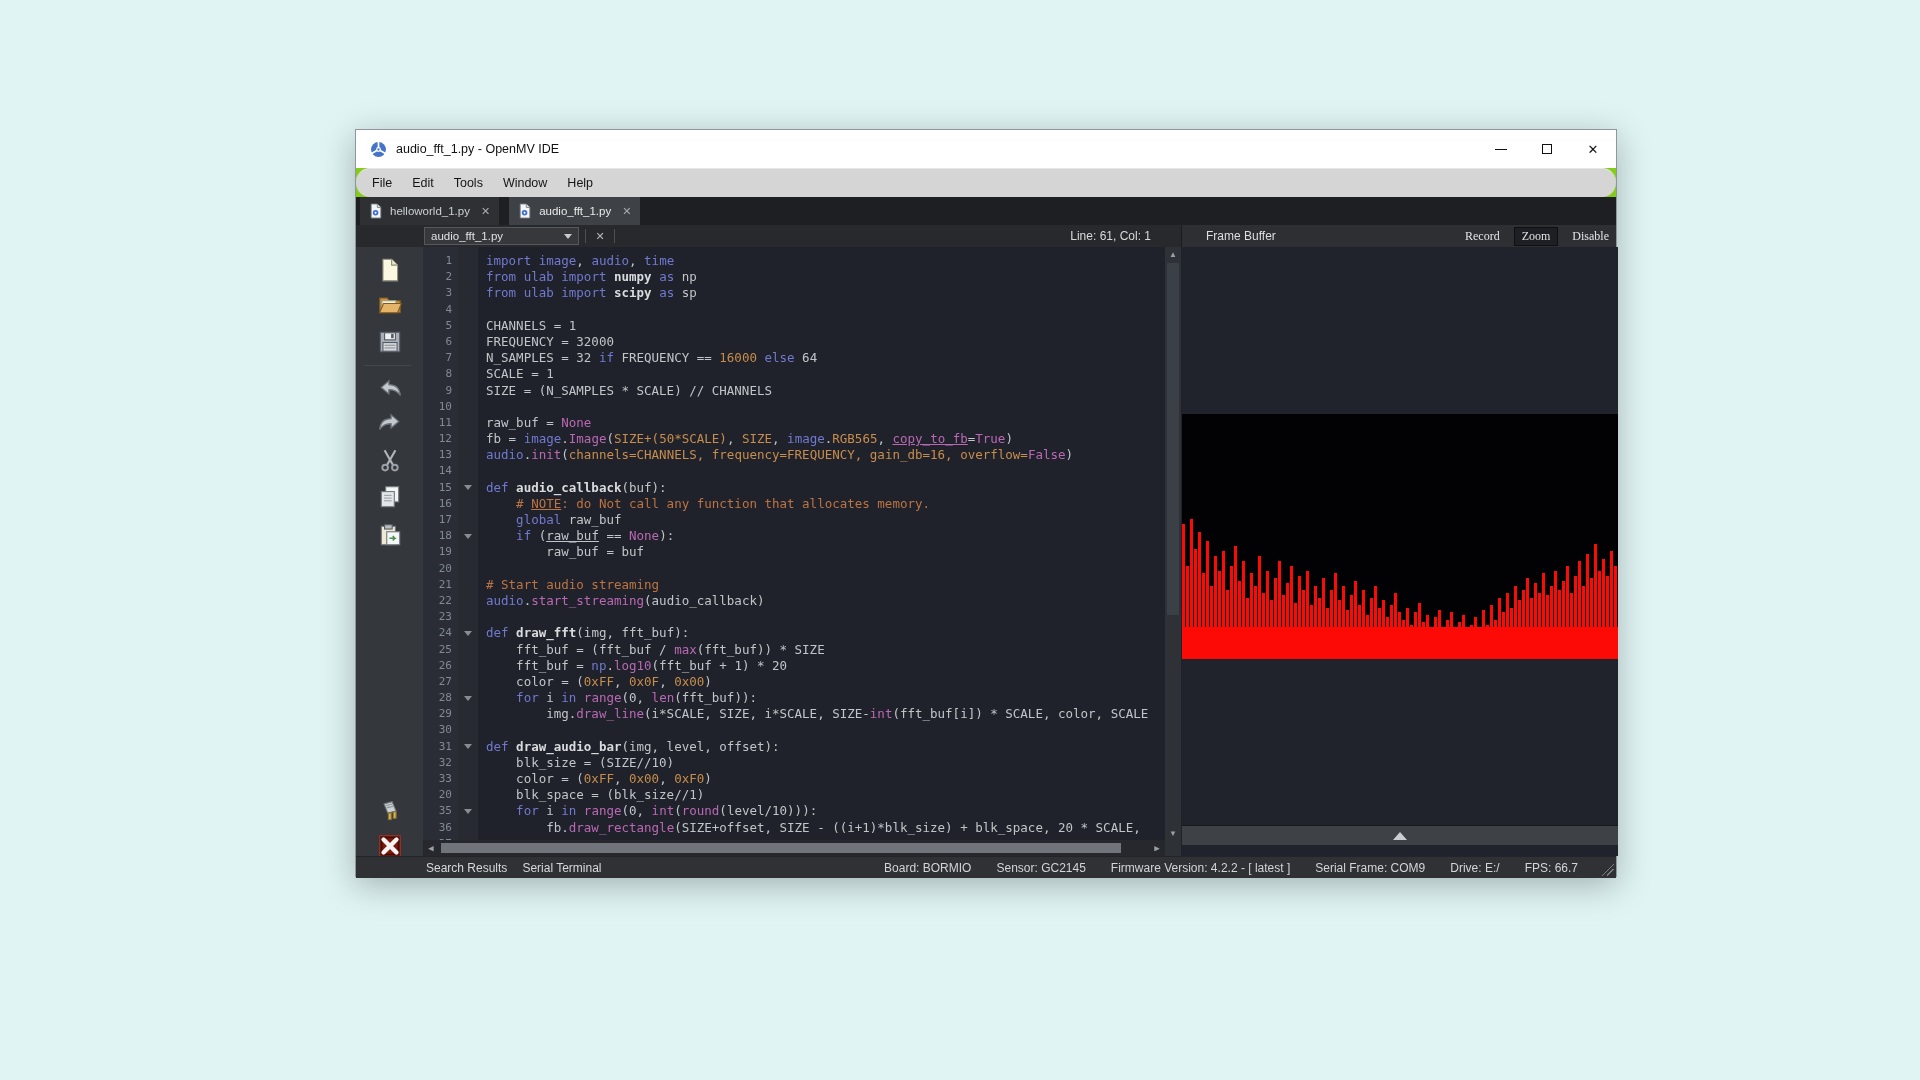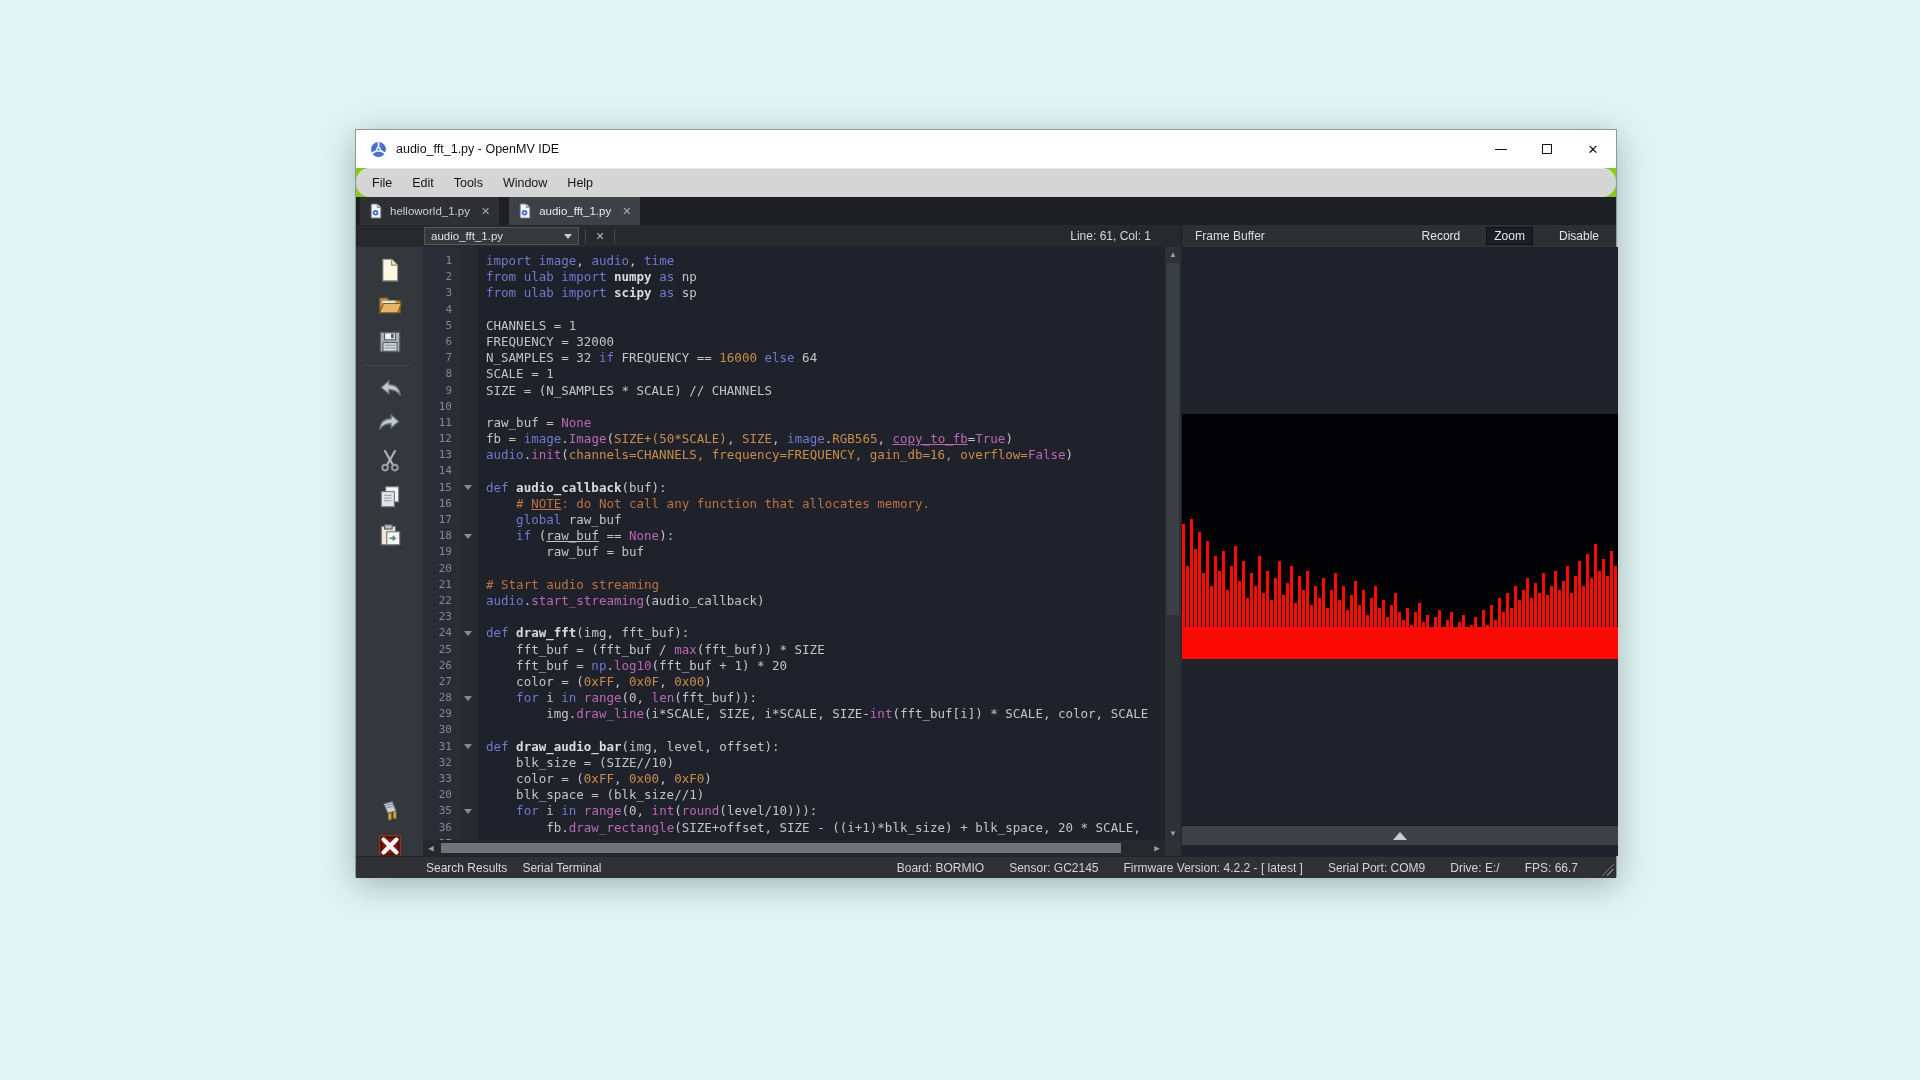--- a/index.html
+++ b/index.html
@@ -39,22 +39,22 @@
   .combo { position:absolute; left:68px; top:2px; width:155px; height:18px; background:#36383c;
            border:1px solid #54575c; display:flex; align-items:center; padding:0 6px; }
   .combo-label { font-size:11.5px; color:#dfe1e3; flex:1; }
   .combo-arrow { width:0; height:0; border-left:4px solid transparent; border-right:4px solid transparent;
                  border-top:5px solid #c7cacd; }
   .docbar-sep { position:absolute; top:4px; width:1px; height:14px; background:#4a4d51; }
   .doc-close { position:absolute; left:236px; top:0; width:16px; height:22px; color:#b5b8bb; font-size:11px;
                display:flex; align-items:center; justify-content:center; }
   .cursor-pos { position:absolute; right:30px; top:0; line-height:22px; font-size:12px; color:#d7d9db; }
   .fb-header { position:relative; flex:1; height:100%; background:#2e2f33; display:flex; align-items:center; }
-  .fb-title { font-size:12px; color:#dcdee0; margin-left:13px; }
-  .fb-buttons { margin-left:auto; margin-right:10px; display:flex; gap:20px; }
+  .fb-title { font-size:12px; color:#dcdee0; margin-left:24px; }
+  .fb-buttons { margin-left:auto; display:flex; gap:8px;font-family:Liberation Serif, serif; }
   .fb-btn { font-size:12px; color:#e2e4e6; padding:1px 7px; }
   .fb-btn.active { background:#1d1f24; outline:1px solid #0e0f12; }
 
   
   .main { position:absolute; left:0; top:117px; width:100%; height:609px; background:#1f222a; }
 
   .toolbar { position:absolute; left:0; top:0; width:67px; height:100%; background:#34373c; }
   .tb-btn { position:absolute; left:50%; transform:translateX(-50%); width:30px; height:28px;
             display:flex; align-items:center; justify-content:center; }
   .tb-btn svg { width:26px; height:26px; }
@@ -459,20 +459,20 @@
 
   <div class="statusbar">
     <div class="status-left">
         <span class="status-tab">Search Results</span>
         <span class="status-tab">Serial Terminal</span>
       </div>
     <div class="status-right">
         <span class="status-item">Board: BORMIO</span>
         <span class="status-item">Sensor: GC2145</span>
         <span class="status-item">Firmware Version: 4.2.2 - [ latest ]</span>
-        <span class="status-item">Serial Port: COM9</span>
+        <span class="status-item">Serial Frame: COM9</span>
         <span class="status-item">Drive: E:/</span>
         <span class="status-item">FPS: 66.7</span>
       </div>
     <div class="resize-grip"></div>
   </div>
 
 </div>
 
 </body></html>

